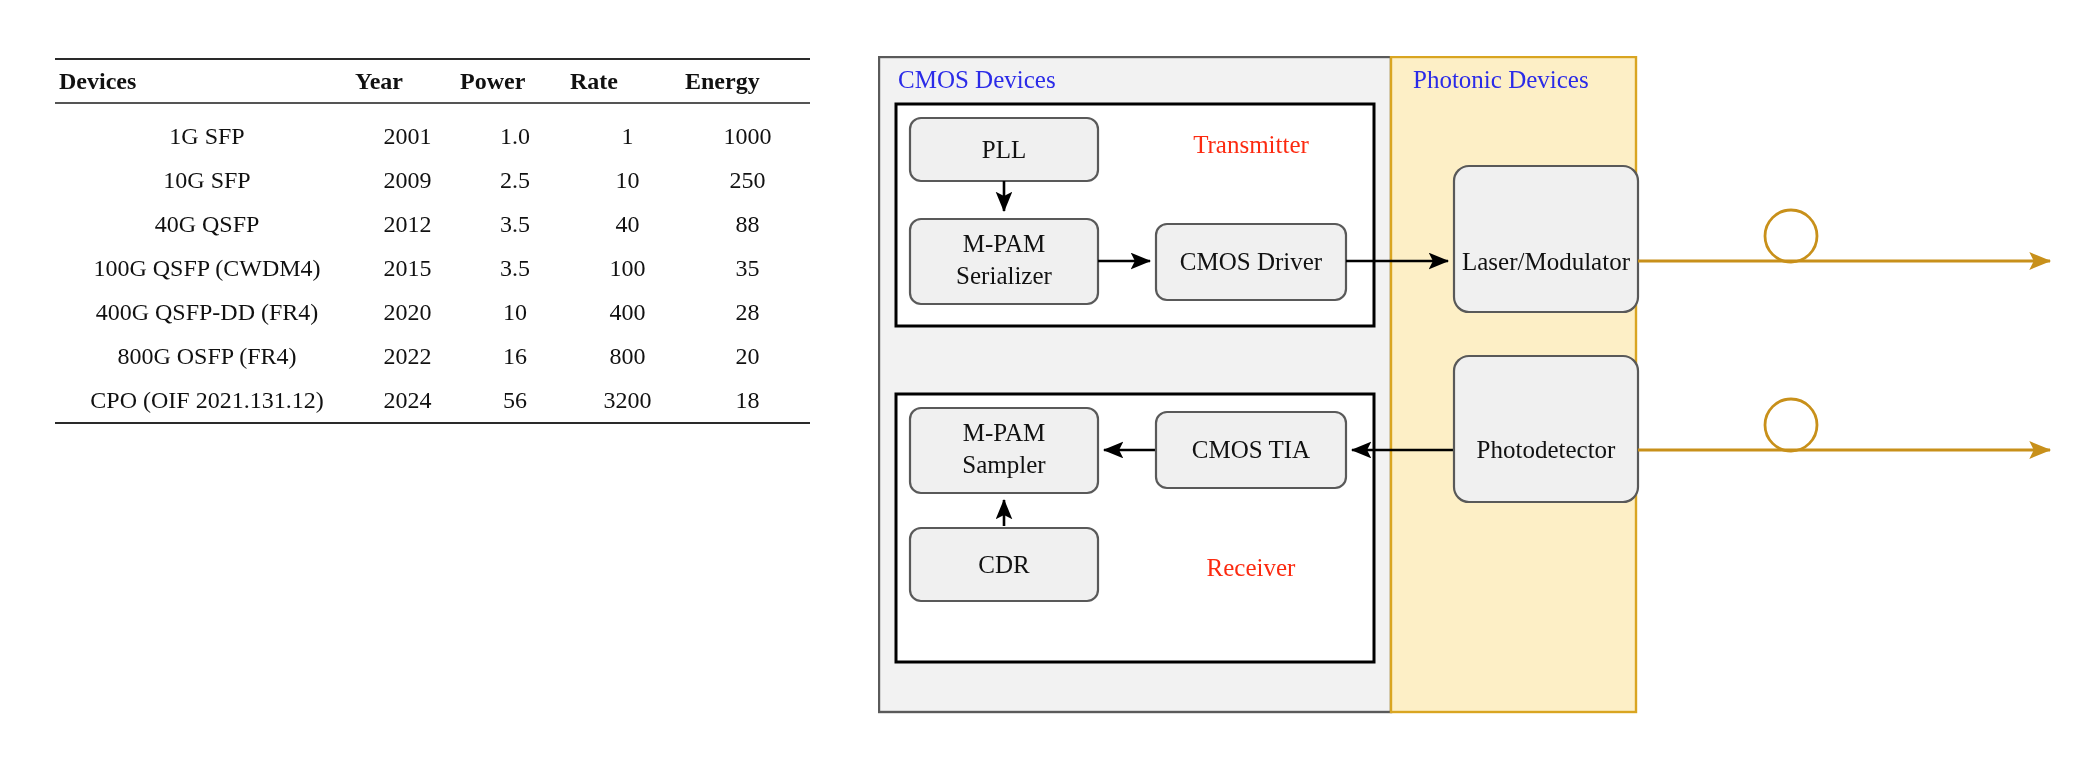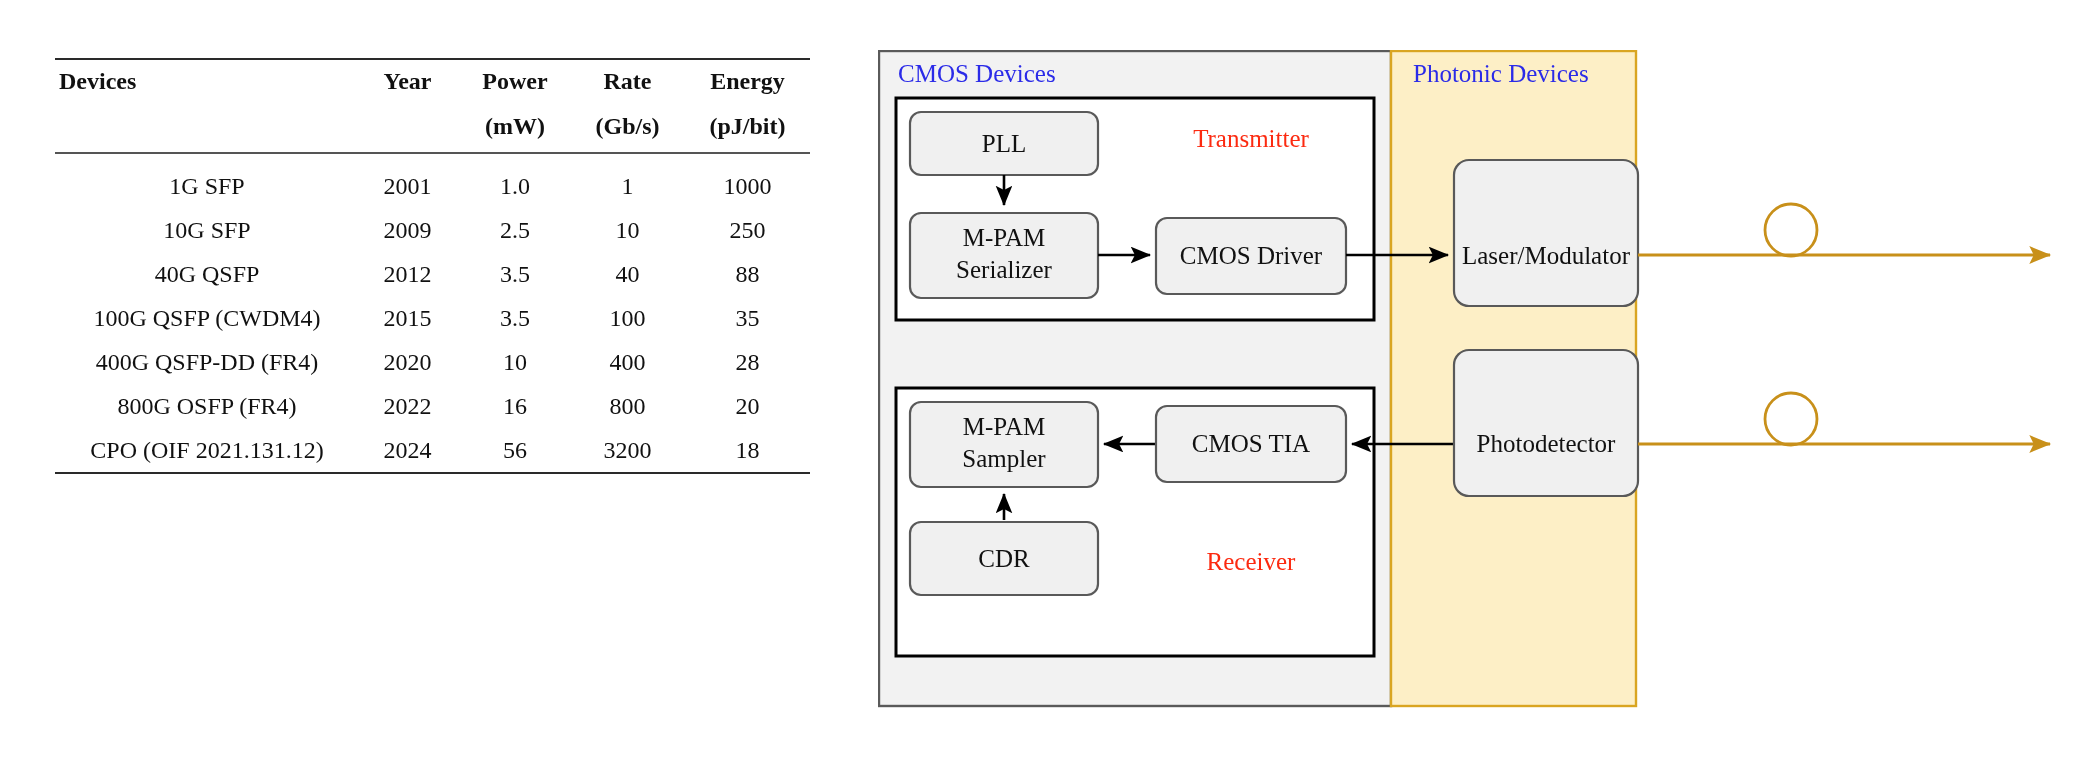--- a/index.html
+++ b/index.html
@@ -35,21 +35,21 @@
 
   table.spec-table th,
   table.spec-table td {
     font-size: 24px;
     color: #111111;
     padding: 0;
     vertical-align: middle;
   }
   table.spec-table thead th {
     font-weight: bold;
-    text-align: center;
+    text-align: left;
     height: 42px;
   }
   table.spec-table thead th.h-module {
     text-align: left;
     padding-left: 4px;
   }
   table.spec-table thead tr.unit-row th {
     height: 48px;
     padding-bottom: 2px;
   }
@@ -77,21 +77,21 @@
   table.spec-table tbody tr.bottomrule-row td {
     height: 0;
     padding: 0;
     border-top: 2.4px solid #2a2a2a;
   }
 
   
   #diagram {
     position: absolute;
     left: 878px;
-    top: 50px;
+    top: 56px;
     width: 1185px;
     height: 665px;
   }
   #diagram svg { display: block; }
 
   .panel-title {
     font-family: "Liberation Serif", "DejaVu Serif", serif;
     font-size: 25px;
     fill: #2b2be8;
   }
@@ -163,27 +163,20 @@
           <th></th>
           <th></th>
       </tr>
       <tr class="head-row">
         <th class="h-module">Devices</th>
         <th>Year</th>
         <th>Power</th>
         <th>Rate</th>
         <th>Energy</th>
       </tr>
-      <tr class="unit-row">
-        <th></th>
-        <th></th>
-        <th>(mW)</th>
-        <th>(Gb/s)</th>
-        <th>(pJ/bit)</th>
-      </tr>
     </thead>
     <tbody>
       <tr class="midrule-row">
         <td></td>
           <td></td>
           <td></td>
           <td></td>
           <td></td>
       </tr>
 

